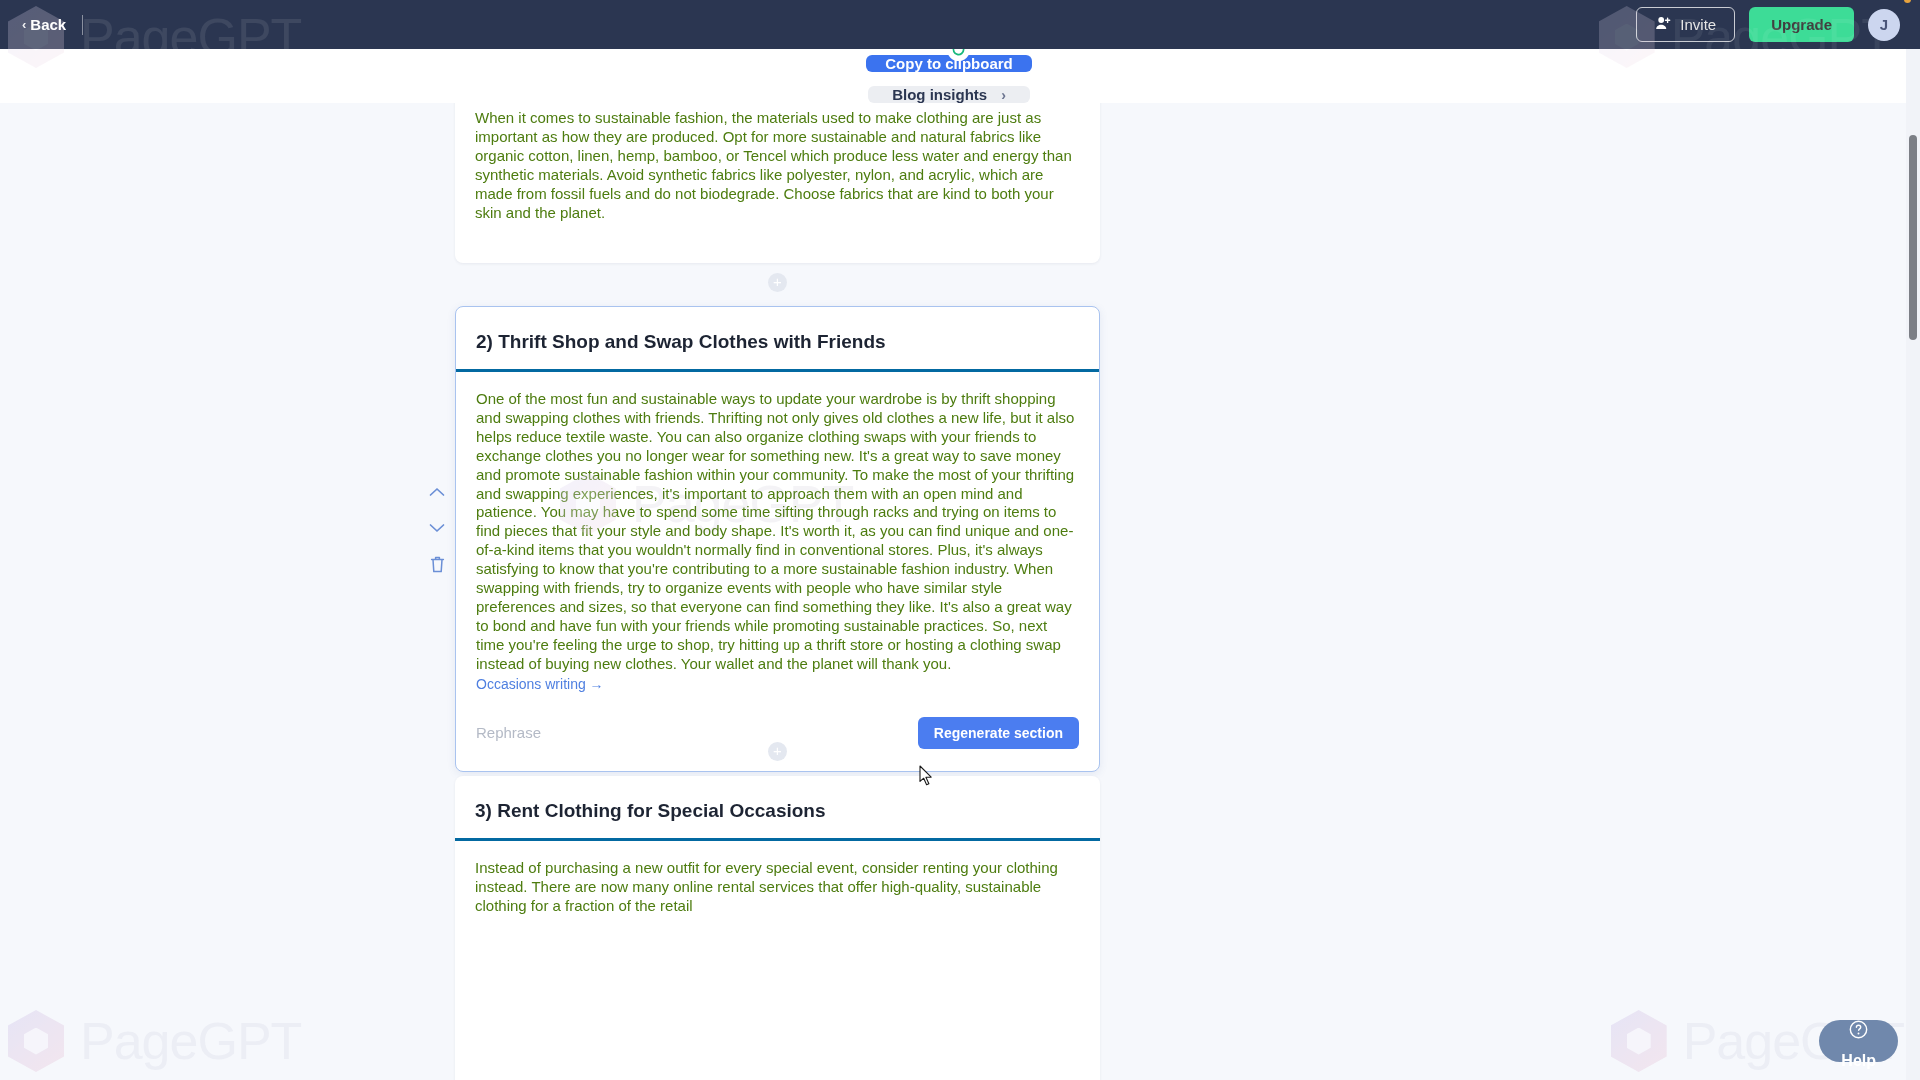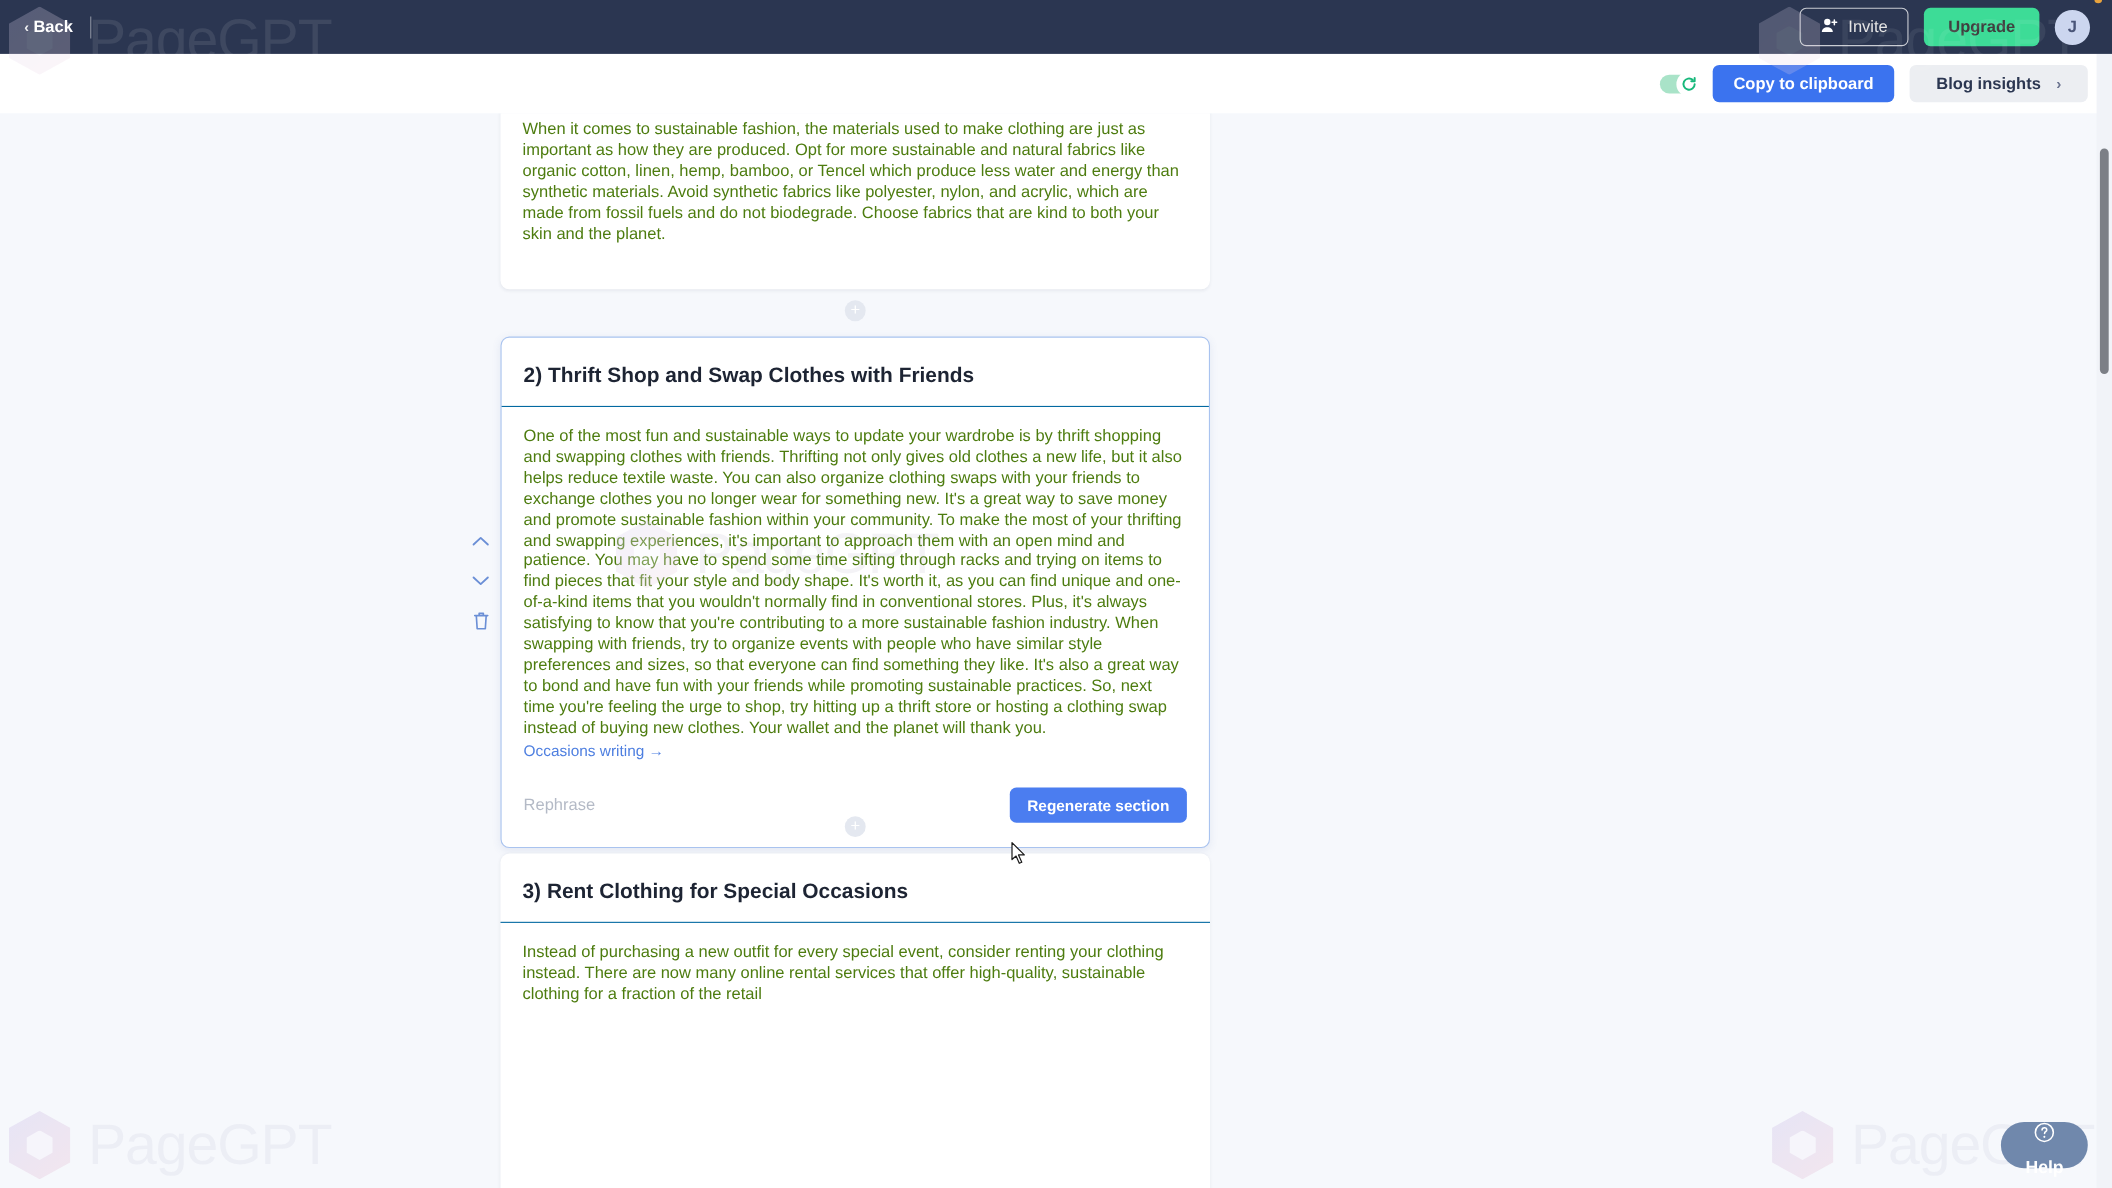--- a/index.html
+++ b/index.html
@@ -153,20 +153,21 @@
     position: absolute;
     top: 49px; left: 0;
     width: 1920px; height: 54px;
     background: #ffffff;
     display: flex;
     align-items: center;
     justify-content: flex-end;
     gap: 14px;
     padding-right: 22px;
     z-index: 30;
+    flex-direction: column;
   }
   .toggle {
     position: relative;
     width: 34px; height: 17px;
     border-radius: 9px;
     background: #a9e3c8;
     cursor: pointer;
   }
   .toggle .knob {
     position: absolute;
@@ -224,21 +225,21 @@
     background: #ffffff;
     border-radius: 8px;
     box-shadow: 0 1px 3px rgba(30,40,70,0.07);
   }
   .card.active {
     border: 1px solid #a9c3ef;
     box-shadow: 0 2px 8px rgba(60,90,160,0.10);
   }
   .card-head {
     padding: 24px 20px 16px 20px;
-    border-bottom: 1px solid #0369a1;
+    border-bottom: 3px solid #0369a1;
   }
   .card-title {
     font-size: 19px;
     font-weight: 700;
     color: #1d2433;
   }
   .card-body {
     padding: 18px 20px 0 20px;
   }
   .para {

